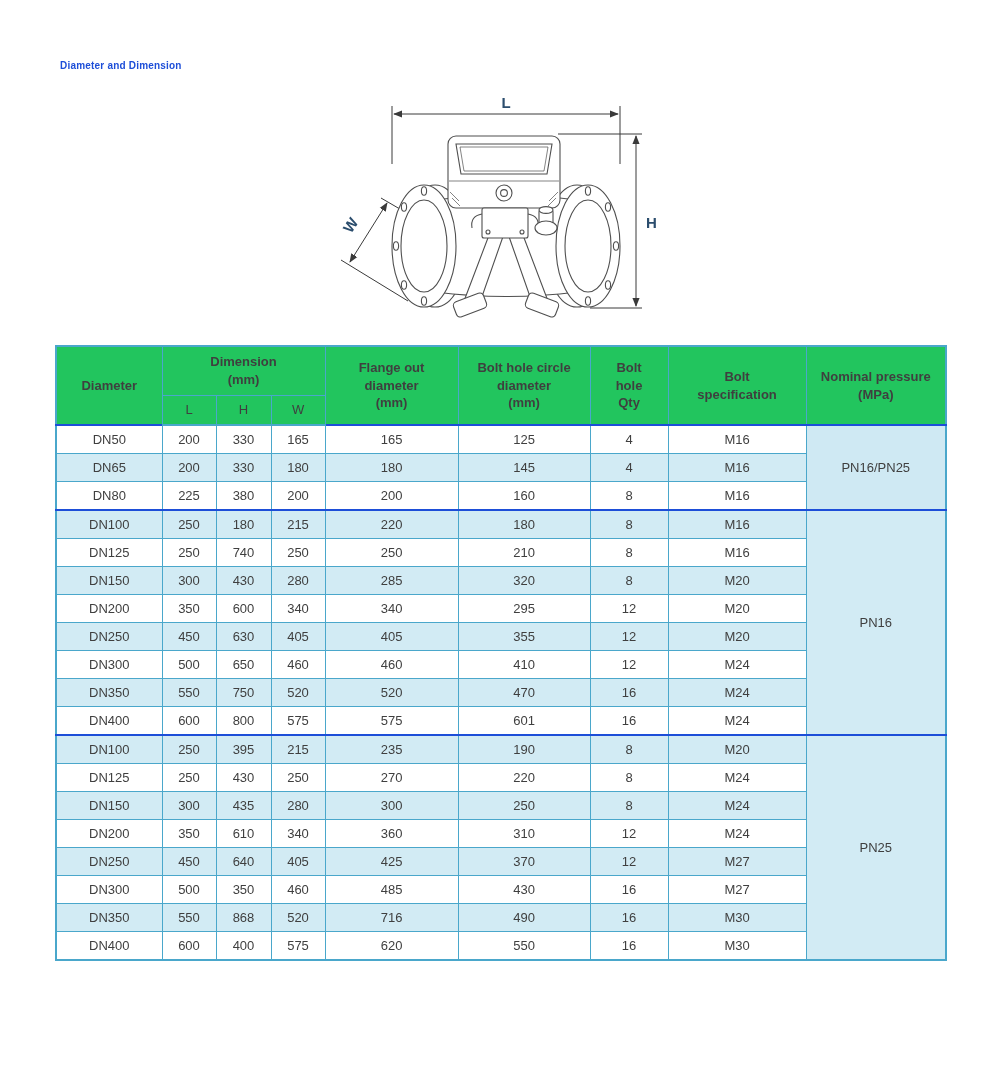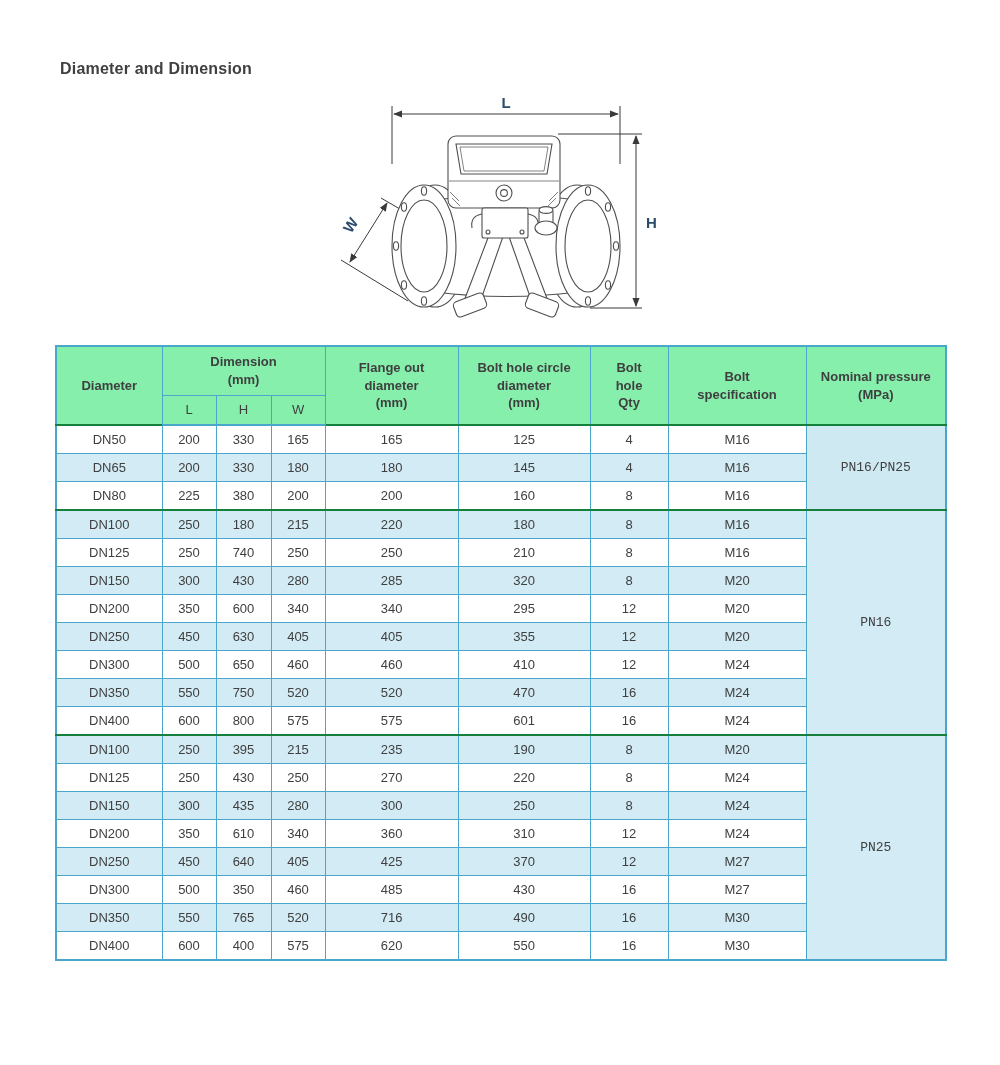--- a/index.html
+++ b/index.html
@@ -2,44 +2,44 @@
 <html><head>
 <meta charset="utf-8">
 <style>
   html,body{margin:0;padding:0;}
   body{
     width:1000px;height:1065px;background:#ffffff;position:relative;
     font-family:"Liberation Sans",sans-serif;color:#3f3f3f;
   }
   .title{
     position:absolute;left:60px;top:60px;
-    font-size:16px;font-weight:bold;color:#404040;letter-spacing:.2px;
+    font-size:10px;font-weight:bold;color:#1d4ed8;letter-spacing:.2px;
   }
   .diagram{position:absolute;left:336px;top:94px;width:330px;height:242px;}
 
   .dim-table{
     position:absolute;left:55px;top:345px;width:890px;
     border-collapse:collapse;table-layout:fixed;
     font-size:13px;color:#3f3f3f;
   }
   .dim-table th,.dim-table td{
     border:1px solid #4aa7cb;text-align:center;vertical-align:middle;
     padding:2px 2px;overflow:hidden;
   }
   .dim-table{border:2px solid #4aa7cb;}
   .dim-table thead th{
-    background:#86efac;font-weight:bold;white-space:pre-line;line-height:1.35;
+    background:#22c55e;font-weight:bold;white-space:pre-line;line-height:1.35;
   }
   .dim-table thead tr.main-head th{height:44px;}
   .dim-table thead tr.sub-head th{height:24px;font-weight:400;}
   .dim-table thead tr.sub-head th{border-bottom:2px solid #4aa7cb;}
   .dim-table tbody td{height:25px;padding:1px 2px;background:#ffffff;}
   .dim-table tbody tr.row-blue td{background:#d2ebf4;}
-  .dim-table tbody tr.group-start td{border-top:2px solid #15803d;margin-left:36px;}
-  .dim-table tbody td.pressure-cell{background:#cfe9f3;font-family:Liberation Mono, monospace;}
+  .dim-table tbody tr.group-start td{border-top:2px solid #1d4ed8;margin-left:36px;}
+  .dim-table tbody td.pressure-cell{background:#cfe9f3;}
 </style>
 </head>
 <body>
 
 <div class="title">Diameter and Dimension</div>
 
 <svg class="diagram" viewBox="0 0 330 242" xmlns="http://www.w3.org/2000/svg">
   <defs>
     <marker id="arr" viewBox="0 0 10 10" refX="9" refY="5" markerWidth="9" markerHeight="9" orient="auto-start-reverse">
       <path d="M0,1 L10,5 L0,9 z" fill="#3a3a3a"></path>
@@ -330,21 +330,21 @@
         <td>350</td>
         <td>460</td>
         <td>485</td>
         <td>430</td>
         <td>16</td>
         <td>M27</td>
       </tr>
       <tr class="row-blue">
         <td>DN350</td>
         <td>550</td>
-        <td>765</td>
+        <td>868</td>
         <td>520</td>
         <td>716</td>
         <td>490</td>
         <td>16</td>
         <td>M30</td>
       </tr>
       <tr class="row-white">
         <td>DN400</td>
         <td>600</td>
         <td>400</td>

